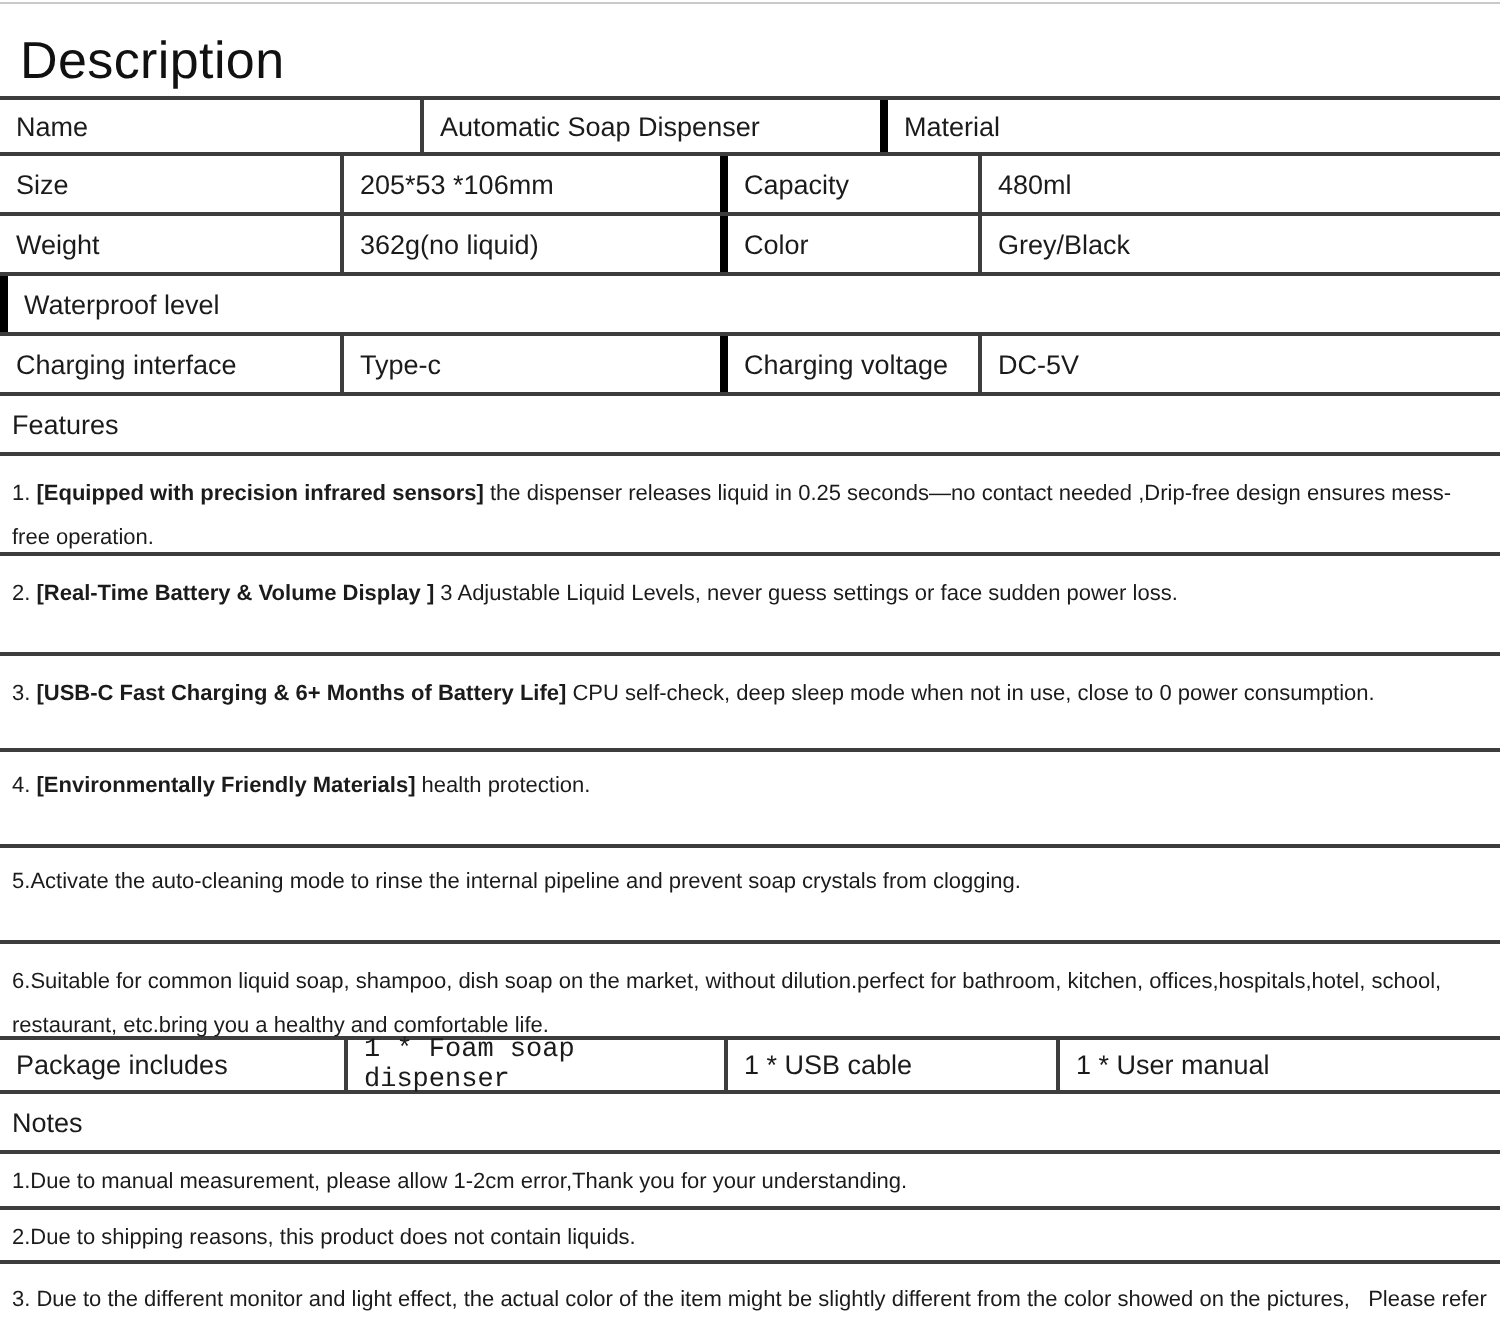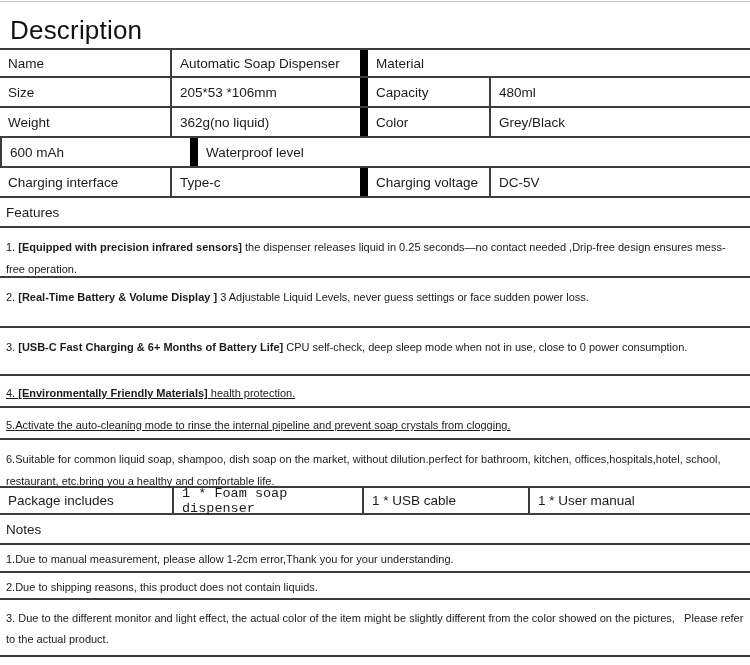--- a/index.html
+++ b/index.html
@@ -23,51 +23,51 @@
     height: 33px;
     letter-spacing: 0.2px;
   }
   .doc { width: 750px; }
   .row {
     display: flex;
     border-bottom: 2px solid #3d3d3d;
     width: 750px;
     align-items: stretch;
   }
-  .row.table-top { border-top: 2px solid #3d3d3d; }
+  .row.table-top { border-top: 2px solid #3d3d3d; gap: 40px; }
   .cell {
     display: flex; align-items: center;
     padding-left: 8px;
     font-size: 13.5px;
     position: relative;
   }
   .spec-row { height: 30px; }
   .spec-row .c0 { width: 170px; }
   .spec-row .c1 { width: 190px; border-left: 2px solid #3d3d3d; }
-  .spec-row .c2 { width: 129px; border-left: 8px solid #000000; }
+  .spec-row .c2 { width: 129px; border-left: 4px solid #000000; }
   .spec-row .c3 { width: 228px; border-left: 2px solid #3d3d3d; }
   .corner-marker {
     position: absolute; top: 0; left: 0;
     width: 0; height: 0;
     border-top: 6px solid #1e7a1e;
     border-right: 6px solid transparent;
   }
   .section-header-row { height: 30px; }
   .section-header-row .cell { padding-left: 6px; }
   .text-row .cell {
     display: block;
     padding: 8px 6px 0 6px;
     width: 750px;
     font-size: 11px;
     line-height: 22px;
     white-space: pre-wrap;
   }
   .text-row.h50 { height: 50px; }
   .text-row.h48 { height: 48px; }
-  .text-row.h32 { height: 32px; text-decoration: underline; }
+  .text-row.h32 { height: 48px; }
   .text-row.h32 .cell { padding-top: 6px; }
   .text-row.h28 { height: 28px; }
   .text-row.h27 { height: 27px; }
   .text-row.h28 .cell, .text-row.h27 .cell { padding-top: 5px; line-height: 18px; }
   .text-row.h57 { height: 57px; }
   .text-row.h57 .cell { padding-top: 8px; line-height: 21px; }
   .feature-highlight { font-weight: 700; }
   .pkg-row { height: 27px; justify-content: center; }
   .pkg-row .c0 { width: 172px; }
   .pkg-row .c1 { width: 190px; border-left: 2px solid #3d3d3d; font-family: Liberation Mono, monospace; }
@@ -97,21 +97,20 @@
   </div>
 
   <div class="row spec-row">
     <div class="cell c0">Weight</div>
     <div class="cell c1">362g(no liquid)</div>
     <div class="cell c2">Color</div>
     <div class="cell c3">Grey/Black</div>
   </div>
 
   <div class="row spec-row">
-    <div class="cell c1">600 mAh</div>
     <div class="cell c2">Waterproof level</div>
   </div>
 
   <div class="row spec-row">
     <div class="cell c0">Charging interface</div>
     <div class="cell c1">Type-c</div>
     <div class="cell c2">Charging voltage</div>
     <div class="cell c3">DC-5V</div>
   </div>
 

